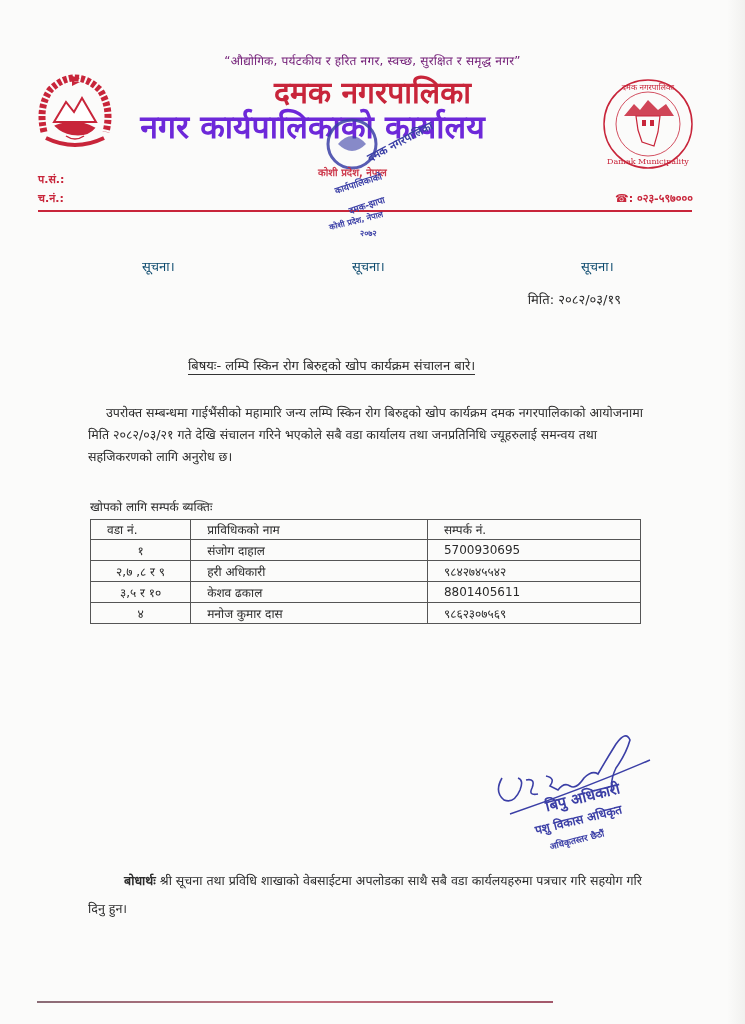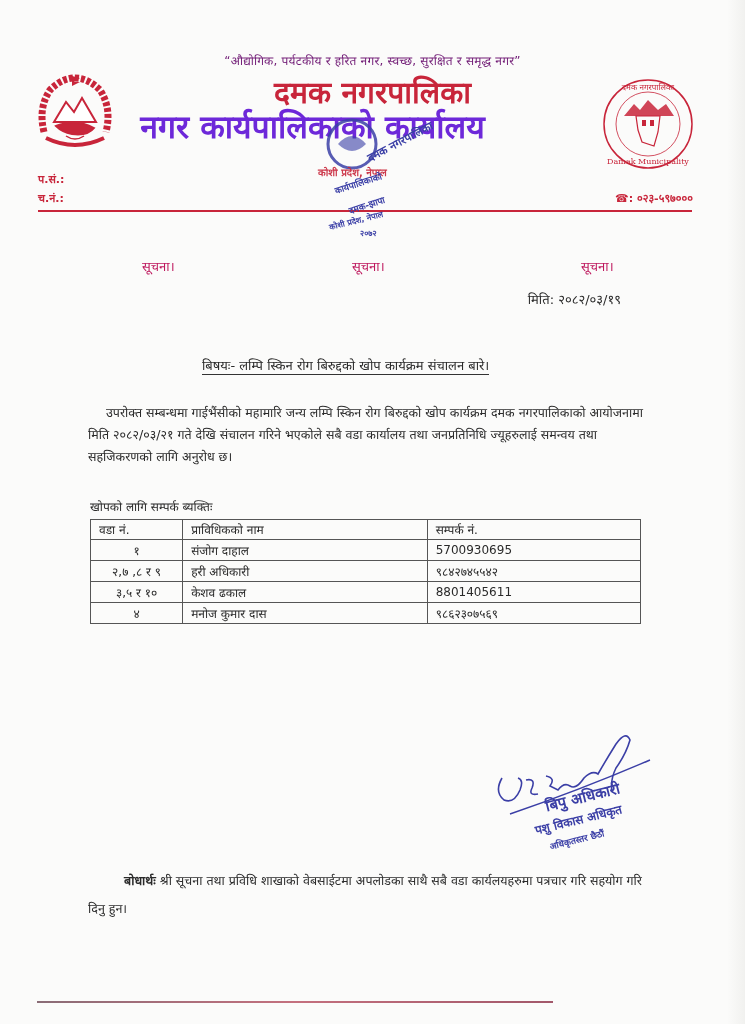--- a/index.html
+++ b/index.html
@@ -24,37 +24,37 @@
     .emblem-right { position: absolute; left: 600px; top: 76px; width: 96px; height: 96px; }
 
     .ref { position: absolute; left: 38px; font-size: 11px; color: #c8253a; font-weight: bold; }
     .ref.ps { top: 171px; }
     .ref.cn { top: 190px; }
     .phone { position: absolute; right: 52px; top: 190px; font-size: 11px; color: #c8253a; font-weight: bold; }
     .header-rule { position: absolute; left: 38px; top: 210px; width: 654px; height: 2px; background: #c8253a; }
 
     .stamp { position: absolute; left: 300px; top: 118px; width: 150px; height: 120px; }
 
-    .notice { position: absolute; top: 257px; font-size: 13px; color: #be185d; }
+    .notice { position: absolute; top: 257px; font-size: 13px; color: #0c4a6e; }
     .notice.n1 { left: 142px; }
     .notice.n2 { left: 352px; }
     .notice.n3 { left: 581px; }
     .date { position: absolute; right: 124px; top: 290px; font-size: 13px; padding-left: 48px; }
 
-    .subject { position: absolute; left: 202px; top: 356px; font-size: 13px; }
+    .subject { position: absolute; left: 188px; top: 356px; font-size: 13px; }
     .subject span { border-bottom: 1px solid #333; padding-bottom: 1px; }
 
     .body-para { position: absolute; left: 88px; top: 402px; width: 560px; font-size: 12.5px; line-height: 22px; }
     .body-para .indent { display: inline-block; width: 18px; }
 
     .contacts-label { position: absolute; left: 90px; top: 498px; font-size: 12px; }
 
     table.contacts { position: absolute; left: 90px; top: 519px; width: 551px;
       border-collapse: collapse; font-size: 12px; }
-    table.contacts td, table.contacts th { border: 1px solid #555; height: 20px; padding: 0 8px;
+    table.contacts td, table.contacts th { border: 1px solid #555; height: 20px; padding: 0 16px;
       font-weight: normal; text-align: left; }
     table.contacts th { height: 19px; }
     .col-ward { width: 76px; }
     .col-name { width: 230px; }
     .col-phone { width: 198px; margin-left: 32px; }
     td.ward { text-align: center !important; }
 
     .signature { position: absolute; left: 480px; top: 720px; width: 190px; height: 130px; }
     .sig-name { position: absolute; left: 543px; top: 796px; font-size: 15px; font-weight: bold; color: #3b3fa6; transform: rotate(-14deg); transform-origin: left top; }
     .sig-title { position: absolute; left: 533px; top: 822px; font-size: 12px; font-weight: bold; color: #3b3fa6; transform: rotate(-14deg); transform-origin: left top; }

